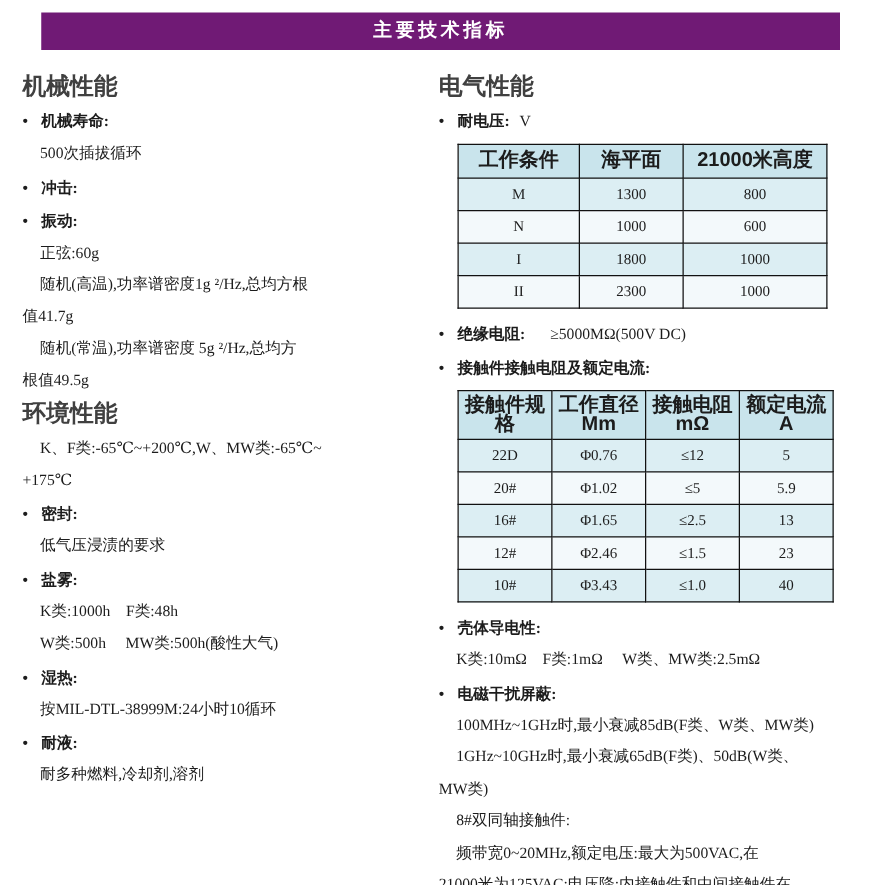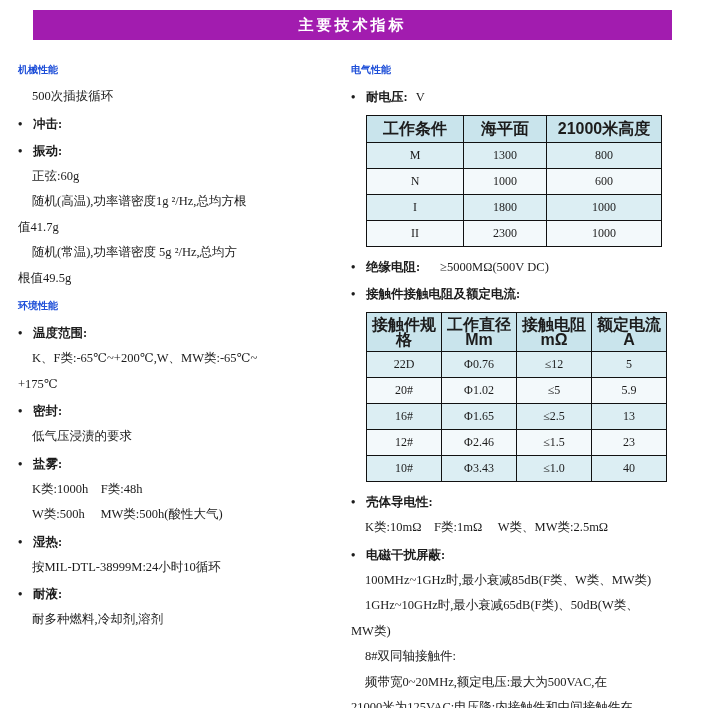--- a/index.html
+++ b/index.html
@@ -2,32 +2,32 @@
 <html><head>
 <meta charset="utf-8">
 <style>
   html,body{margin:0;padding:0;}
   body{
     width:705px;height:708px;background:#ffffff;overflow:hidden;
     font-family:"Liberation Serif","DejaVu Serif",serif;
     color:#1c1c1c;font-size:12.5px;line-height:25px;
   }
   .title-bar{
-    margin:10px 33px 0 33px;height:30px;background:#a21caf;
+    margin:10px 33px 0 33px;height:30px;background:#701a75;
     color:#ffffff;text-align:center;line-height:30px;
     font-family:"Liberation Sans","DejaVu Sans",sans-serif;
     font-weight:bold;font-size:15px;letter-spacing:3px;
   }
   .content{display:flex;padding:15px 16px 0 18px;}
   .col{display:block;}
   .col-left{width:333px;}
   .col-right{width:338px;}
   .sec-heading{
-    color:#1d4ed8;font-family:"Liberation Sans","DejaVu Sans",sans-serif;
-    font-weight:bold;font-size:10px;line-height:26px;margin:2px 0 1px 0;
+    color:#404040;font-family:"Liberation Sans","DejaVu Sans",sans-serif;
+    font-weight:bold;font-size:19px;line-height:26px;margin:2px 0 1px 0;
   }
   .bullet{line-height:26px;margin-top:1px;}
   .dot{display:inline-block;width:15px;font-weight:bold;}
   .blabel{font-weight:bold;}
   .suffix{margin-left:8px;}
   .suffix-wide{margin-left:20px;}
   .para{
     margin:0;text-indent:14px;white-space:pre-line;line-height:25.5px;
   }
   table{
@@ -54,40 +54,40 @@
 <body>
 
 <div class="title-bar">主要技术指标</div>
 
 <div class="content">
 
   <div class="col col-left">
 
     <div class="sec-heading">机械性能</div>
 
+    <div class="bullet">
+      <span class="dot">•</span><span class="blabel">机械寿命:</span>
+    </div>
     <p class="para">500次插拔循环</p>
 
     <div class="bullet">
       <span class="dot">•</span><span class="blabel">冲击:</span>
     </div>
 
     <div class="bullet">
       <span class="dot">•</span><span class="blabel">振动:</span>
     </div>
     <p class="para">正弦:60g</p>
     <p class="para">随机(高温),功率谱密度1g ²/Hz,总均方根
 值41.7g</p>
     <p class="para">随机(常温),功率谱密度 5g ²/Hz,总均方
 根值49.5g</p>
 
     <div class="sec-heading">环境性能</div>
 
-    <div class="bullet">
-      <span class="dot">•</span><span class="blabel">温度范围:</span>
-    </div>
     <p class="para">K、F类:-65℃~+200℃,W、MW类:-65℃~
 +175℃</p>
 
     <div class="bullet">
       <span class="dot">•</span><span class="blabel">密封:</span>
     </div>
     <p class="para">低气压浸渍的要求</p>
 
     <div class="bullet">
       <span class="dot">•</span><span class="blabel">盐雾:</span>

